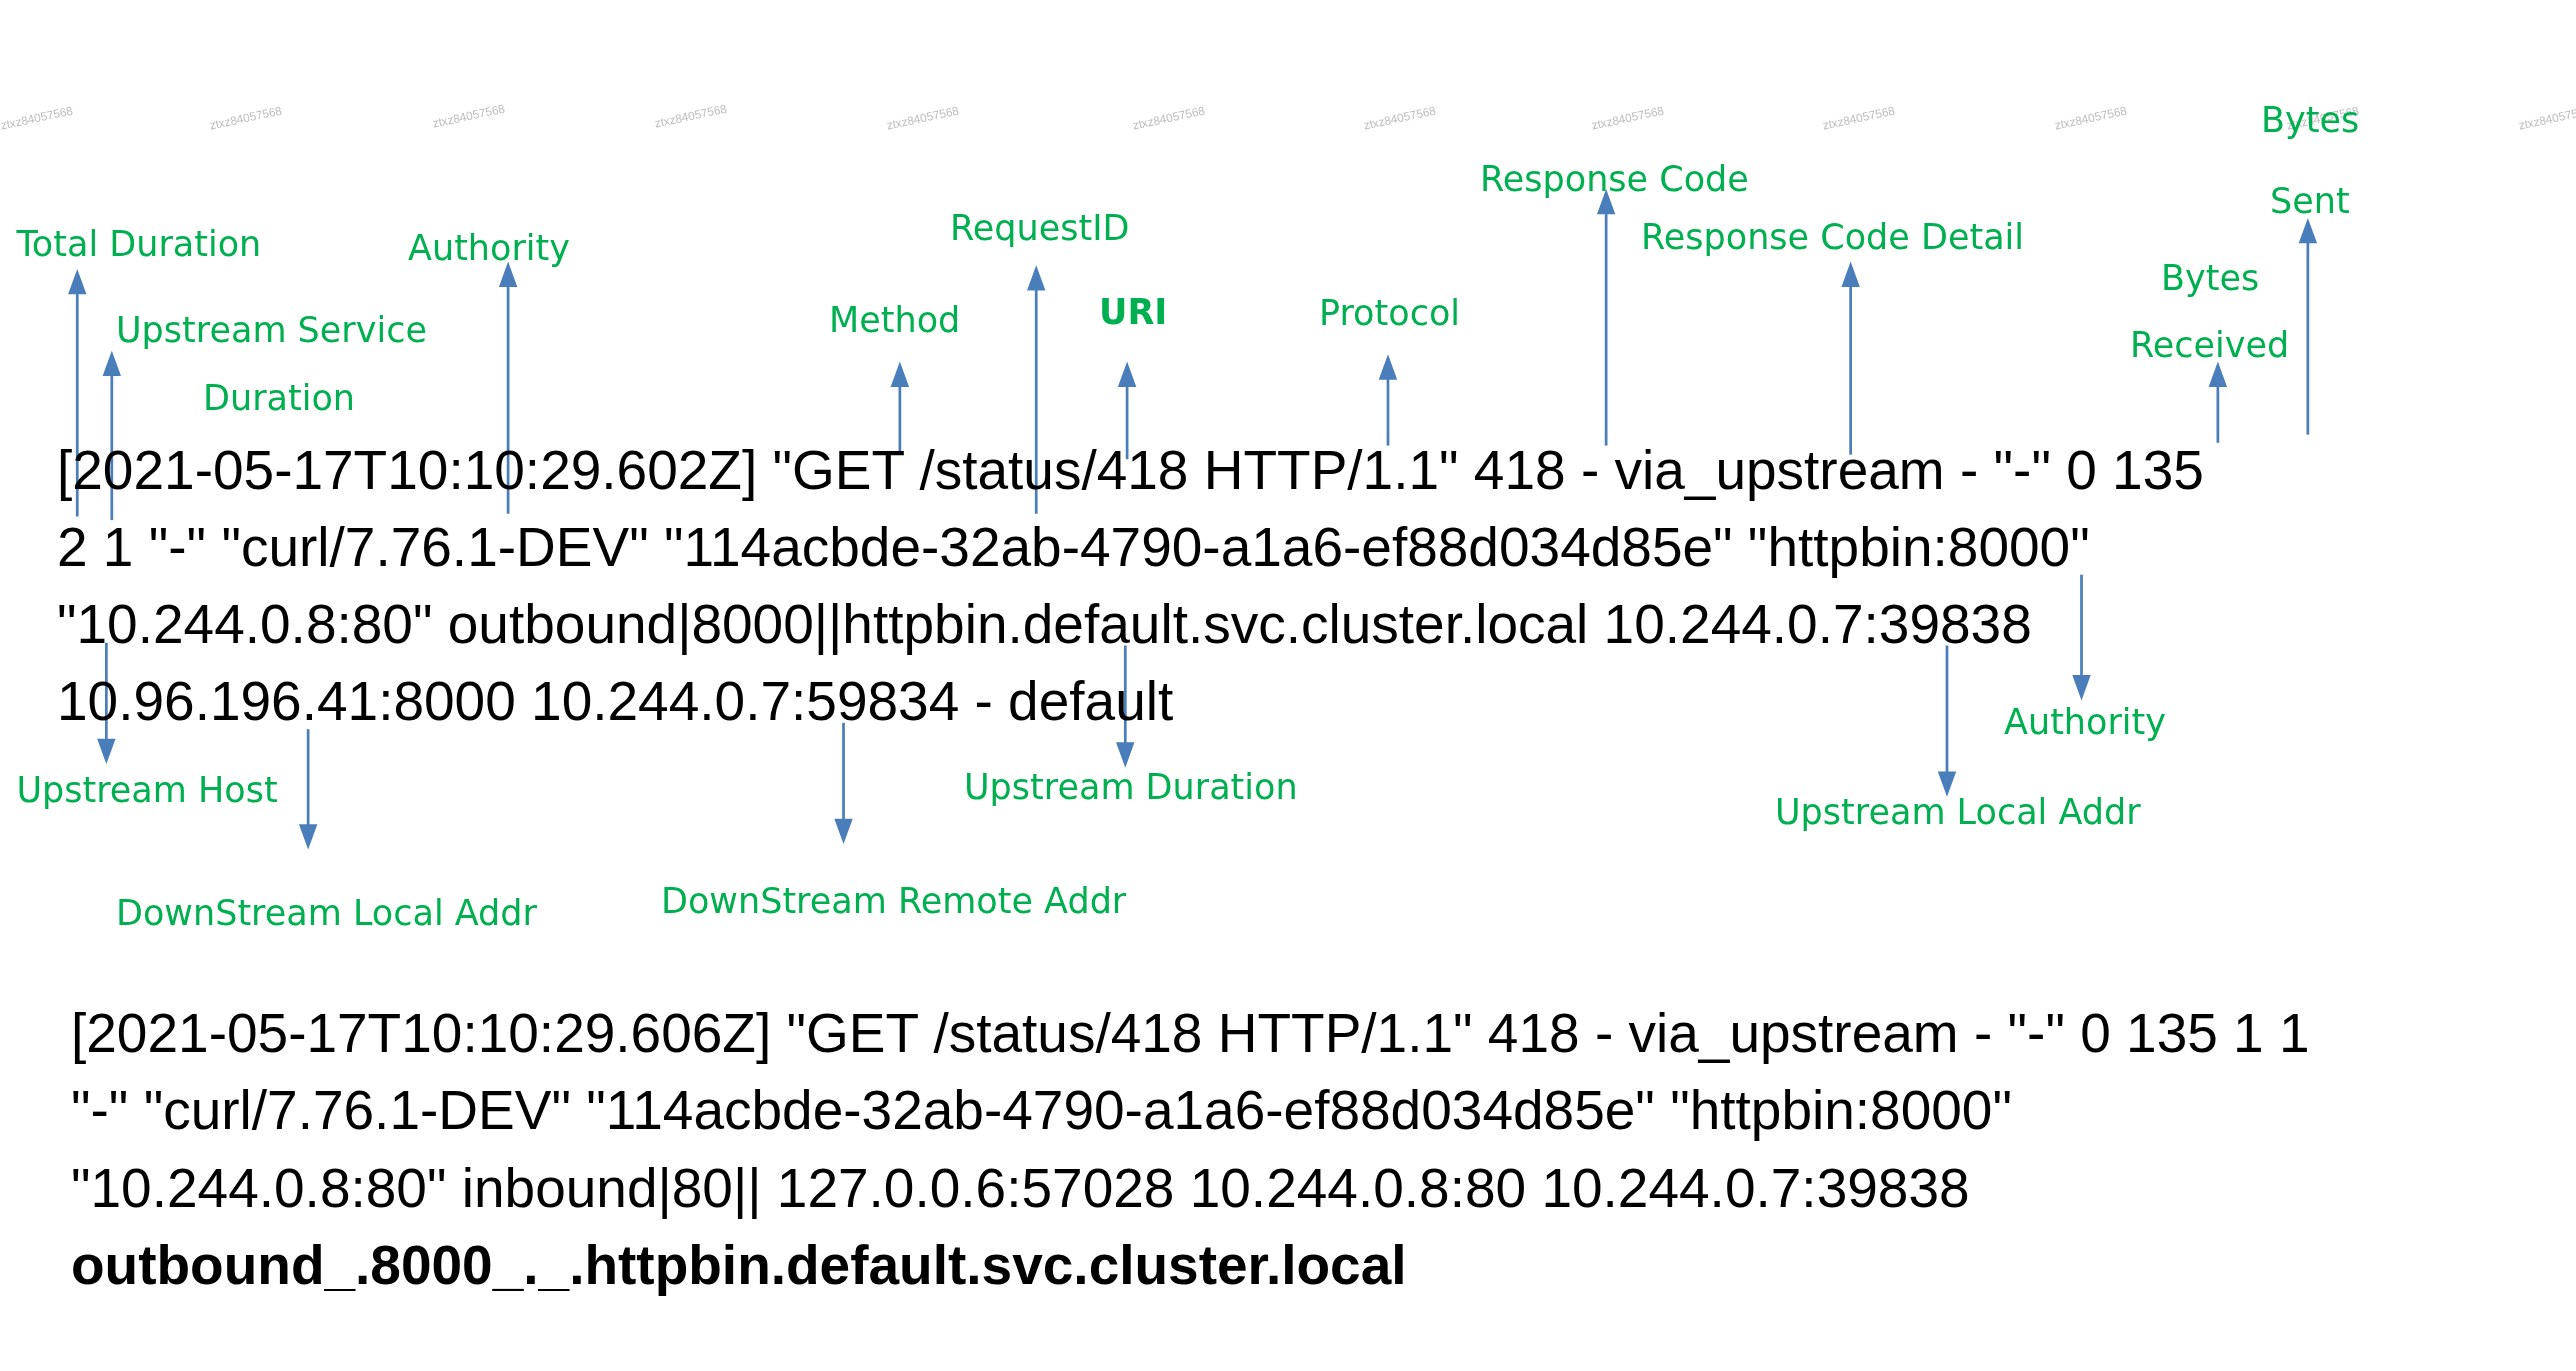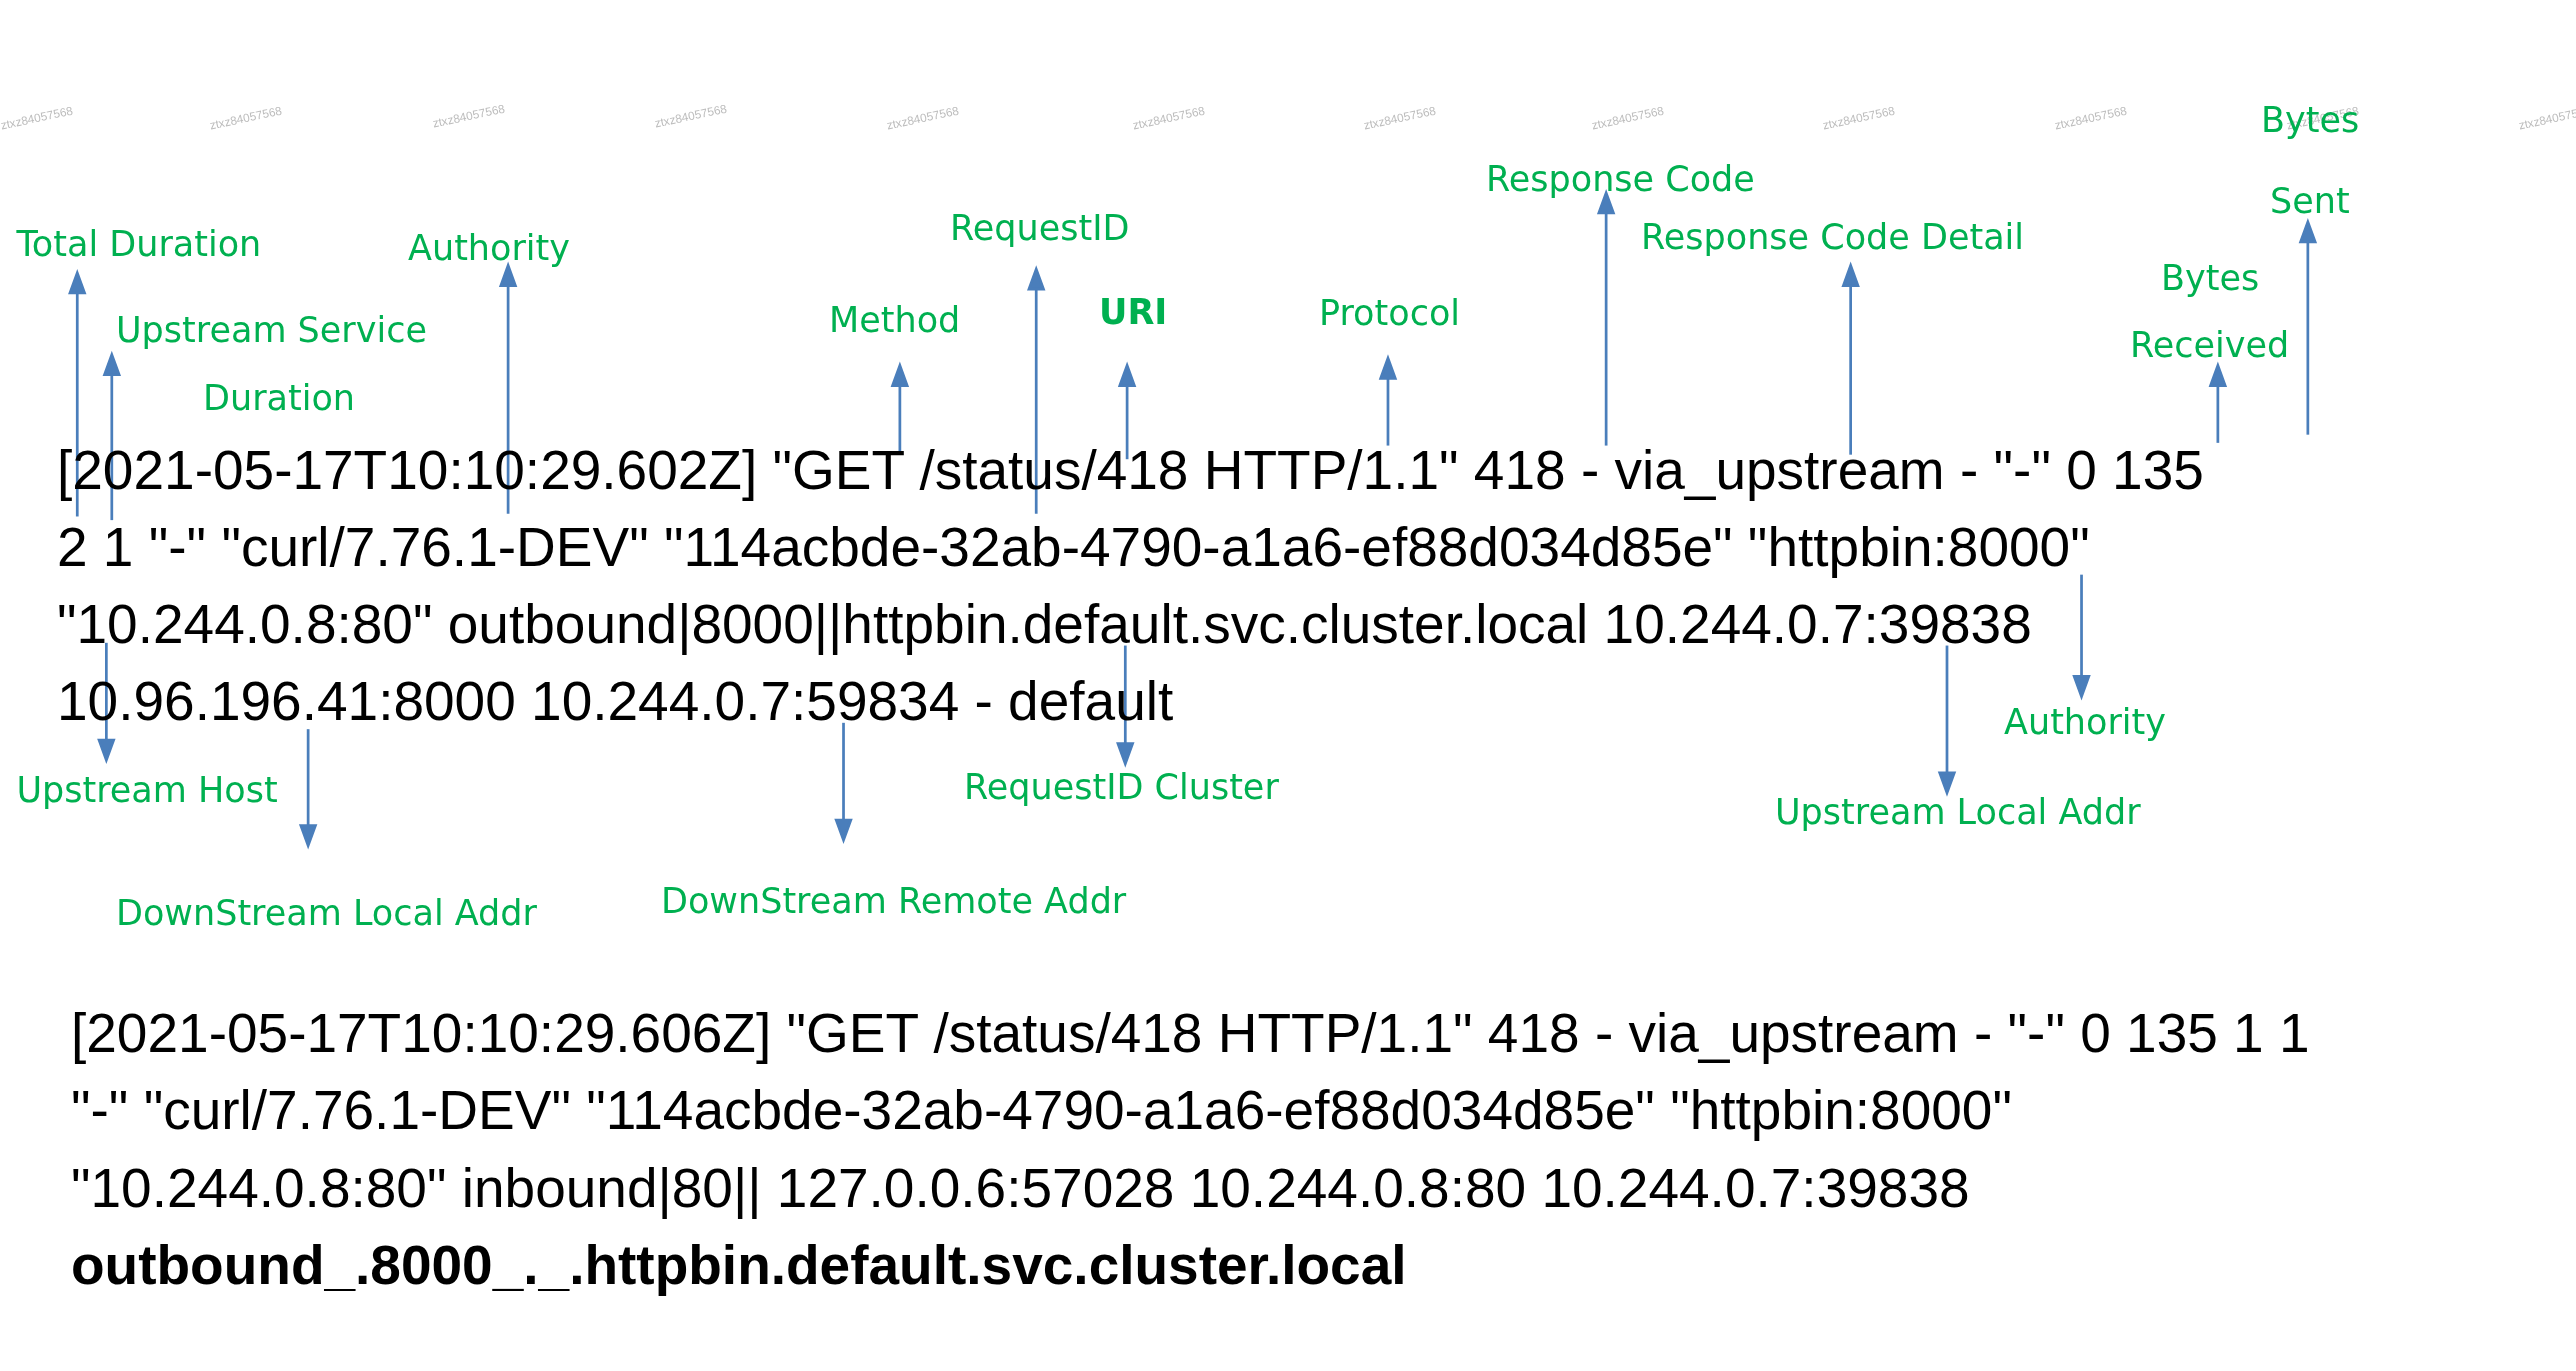--- a/index.html
+++ b/index.html
@@ -98,40 +98,40 @@
 
   <div>
     <span class="label" style="left:16.4px;top:227px;">Total Duration</span>
     <span class="label" style="left:116px;top:313px;">Upstream Service</span>
     <span class="label" style="left:203px;top:381px;">Duration</span>
     <span class="label" style="left:408px;top:231px;">Authority</span>
     <span class="label" style="left:829px;top:303px;">Method</span>
     <span class="label" style="left:950px;top:211px;">RequestID</span>
     <span class="label" style="left:1099px;top:295px;font-weight:bold;">URI</span>
     <span class="label" style="left:1319px;top:296px;">Protocol</span>
-    <span class="label" style="left:1480px;top:162px;margin-left:6px;">Response Code</span>
+    <span class="label" style="left:1480px;top:162px;">Response Code</span>
     <span class="label" style="left:1641px;top:220px;">Response Code Detail</span>
     <span class="label" style="left:2161px;top:261px;">Bytes</span>
     <span class="label" style="left:2130px;top:328px;">Received</span>
     <span class="label" style="left:2261px;top:103px;">Bytes</span>
     <span class="label" style="left:2270px;top:184px;">Sent</span>
   </div>
 
   <div class="log1">
     <div class="logline" style="top:443px;">[2021-05-17T10:10:29.602Z] "GET /status/418 HTTP/1.1" 418 - via_upstream - "-" 0 135</div>
     <div class="logline" style="top:520px;">2 1 "-" "curl/7.76.1-DEV" "114acbde-32ab-4790-a1a6-ef88d034d85e" "httpbin:8000"</div>
     <div class="logline" style="top:597px;">"10.244.0.8:80" outbound|8000||httpbin.default.svc.cluster.local 10.244.0.7:39838</div>
     <div class="logline" style="top:674px;">10.96.196.41:8000 10.244.0.7:59834 - default</div>
   </div>
 
   <div>
     <span class="label" style="left:16.4px;top:773px;">Upstream Host</span>
     <span class="label" style="left:116px;top:896px;">DownStream Local Addr</span>
     <span class="label" style="left:661px;top:884px;">DownStream Remote Addr</span>
-    <span class="label" style="left:964px;top:770px;">RequestID Cluster</span>
+    <span class="label" style="left:964px;top:770px;">Upstream Duration</span>
     <span class="label" style="left:2004px;top:705px;text-align:center;">Authority</span>
     <span class="label" style="left:1775px;top:795px;">Upstream Local Addr</span>
   </div>
 
   <div class="log2">
     <div class="logline" style="top:1006px;">[2021-05-17T10:10:29.606Z] "GET /status/418 HTTP/1.1" 418 - via_upstream - "-" 0 135 1 1</div>
     <div class="logline" style="top:1083px;">"-" "curl/7.76.1-DEV" "114acbde-32ab-4790-a1a6-ef88d034d85e" "httpbin:8000"</div>
     <div class="logline" style="top:1161px;">"10.244.0.8:80" inbound|80|| 127.0.0.6:57028 10.244.0.8:80 10.244.0.7:39838</div>
     <div class="logline bold" style="top:1238px;">outbound_.8000_._.httpbin.default.svc.cluster.local</div>
   </div>

